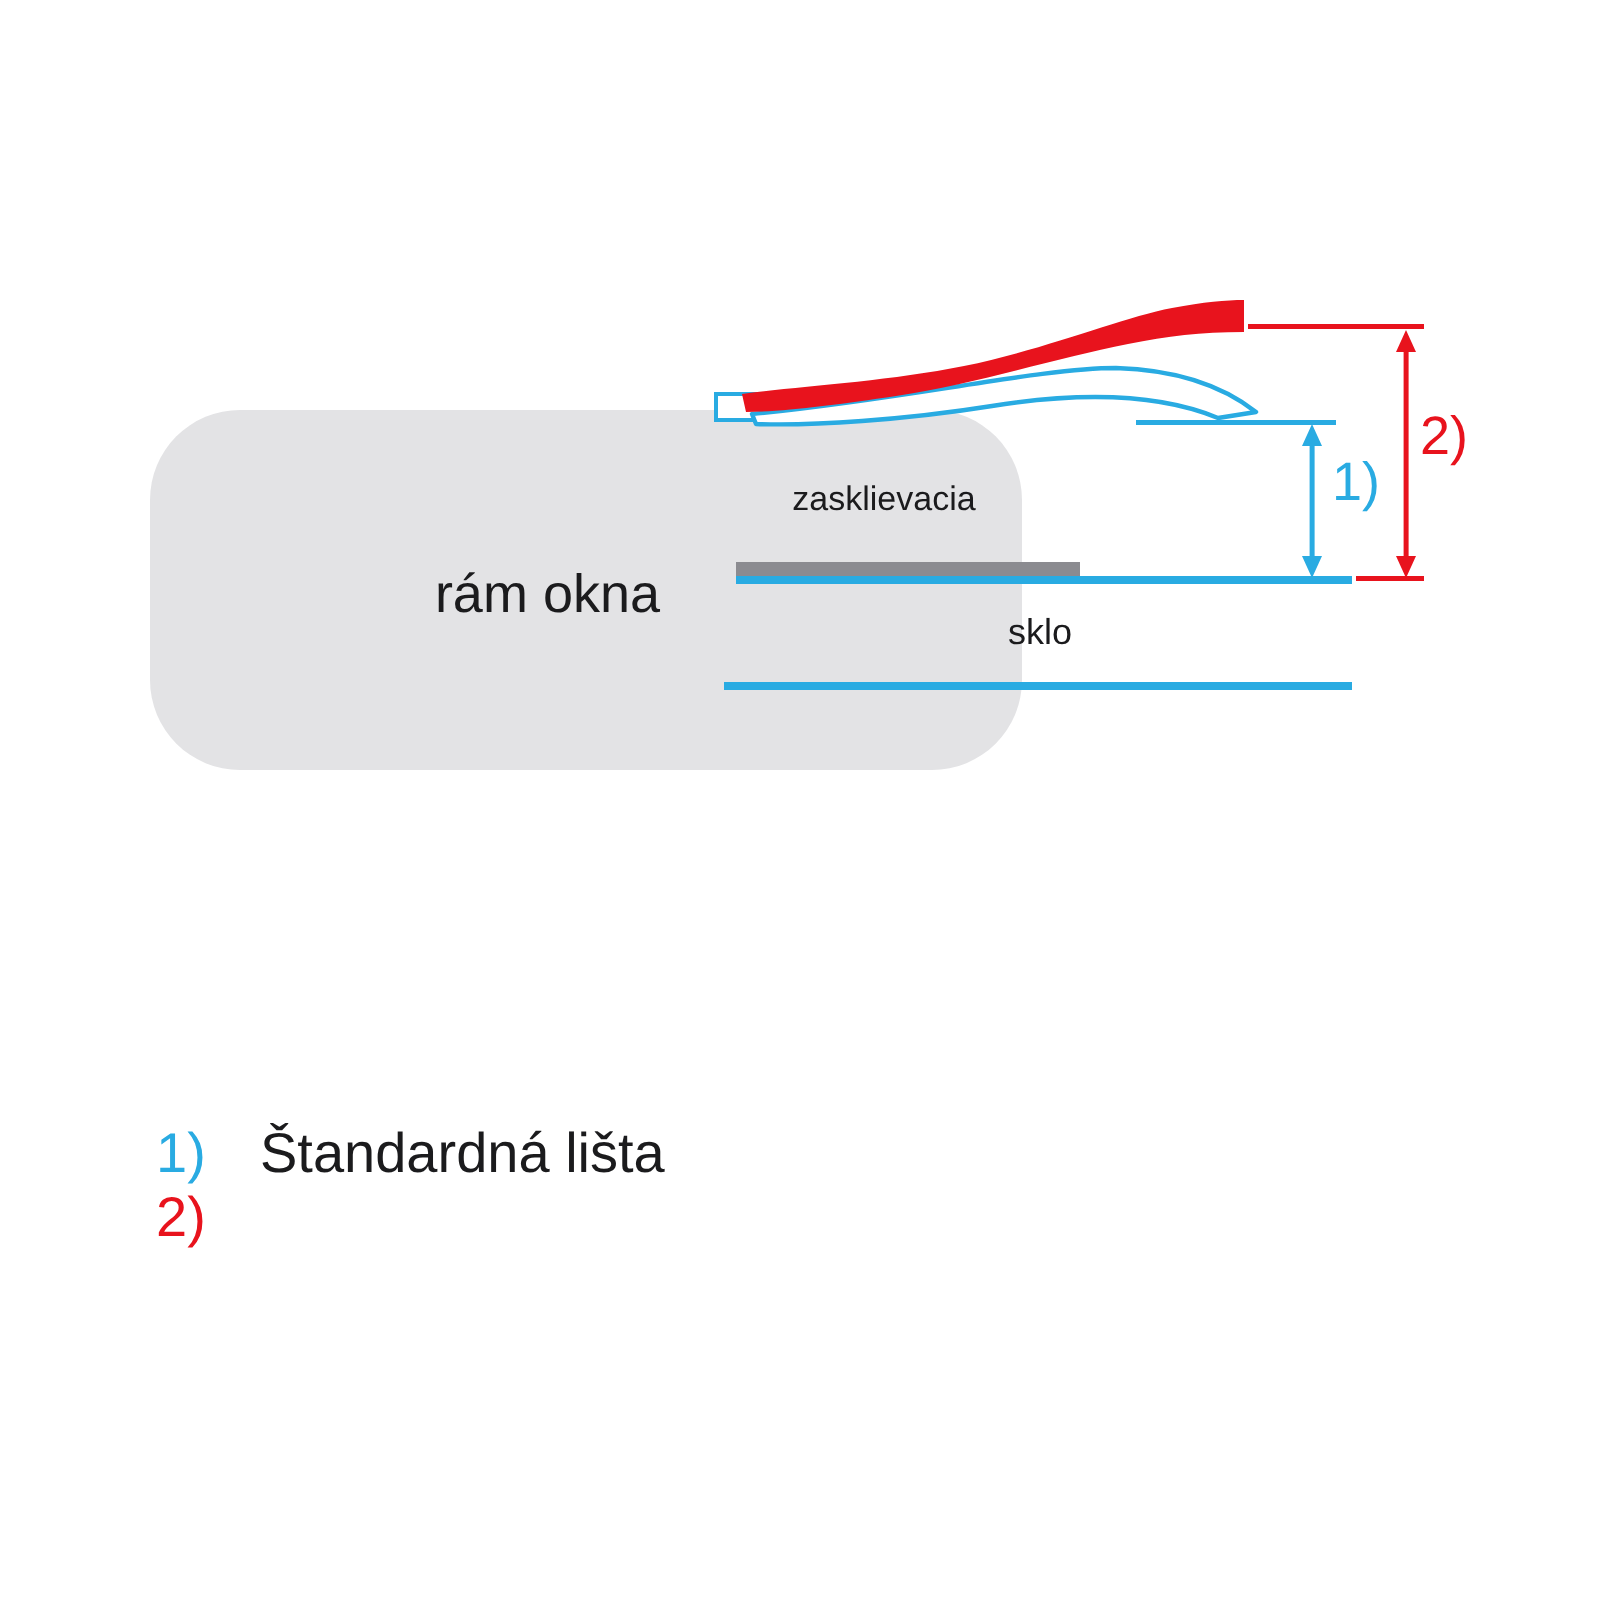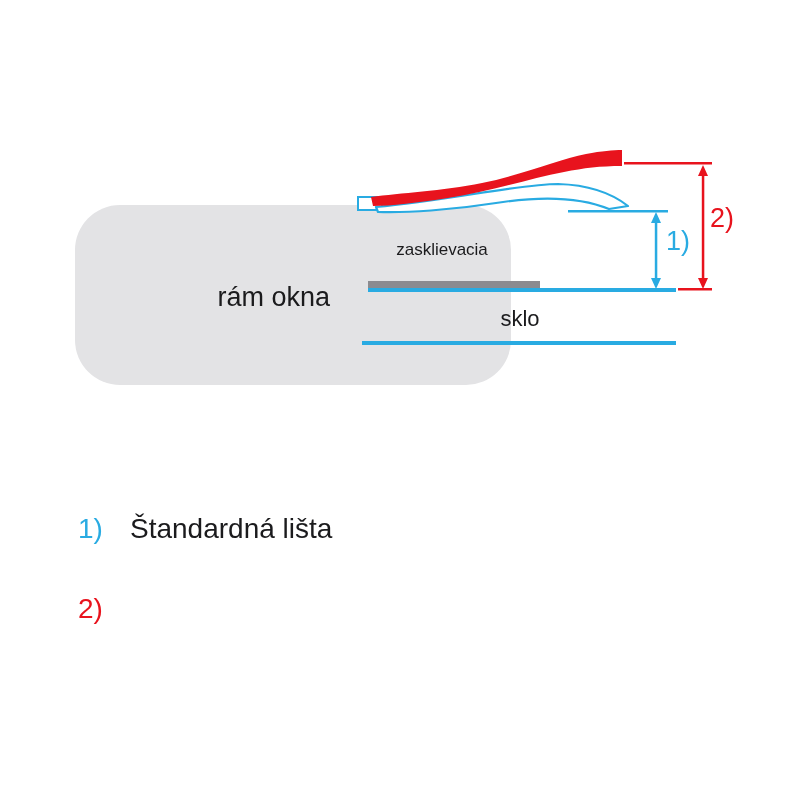--- a/index.html
+++ b/index.html
@@ -12,31 +12,31 @@
   }
   .diagram-svg{position:absolute;left:0;top:0;}
   .fill-frame{fill:var(--frame_gray);}
   .fill-bar{fill:var(--bar_gray);}
   .fill-cyan{fill:var(--cyan);}
   .fill-red{fill:var(--red);}
   .stroke-cyan{stroke:var(--cyan);}
   .lbl{position:absolute;white-space:nowrap;}
   .frame-label{left:110px;top:282px;width:220px;text-align:right;font-size:27px;font-weight:500;}
   .bead-label{left:383px;top:226px;width:118px;text-align:center;font-size:17px;font-weight:500;line-height:1.6;margin-top:10px;}
-  .glass-label{left:460px;top:306px;width:120px;text-align:center;font-size:22px;font-weight:500;}
+  .glass-label{left:460px;top:306px;width:120px;text-align:center;font-size:18px;font-weight:500;}
   .dim-label{font-size:27px;font-weight:500;}
   .dim1-label{left:666px;top:226px;color:var(--cyan);}
   .dim2-label{left:710px;top:203px;color:var(--red);}
   .legend-row{position:absolute;left:78px;display:flex;align-items:baseline;}
   .legend-row.row1{top:513px;}
   .legend-row.row2{top:593px;}
   .legend-num{display:inline-block;width:52px;font-size:28px;font-weight:500;}
   .legend-num.cyan{color:var(--cyan);}
   .legend-num.red{color:var(--red);}
-  .legend-label{font-size:28px;font-weight:500;color:var(--text);}
+  .legend-label{font-size:28px;font-weight:500;color:var(--text);margin-top:48px;}
 </style>
 </head>
 <body>
 
 <div class="canvas">
 
   <svg class="diagram-svg" width="800" height="800" viewBox="0 0 800 800">
 
     <rect x="75" y="205" width="436" height="180" rx="45" class="fill-frame"></rect>
 

